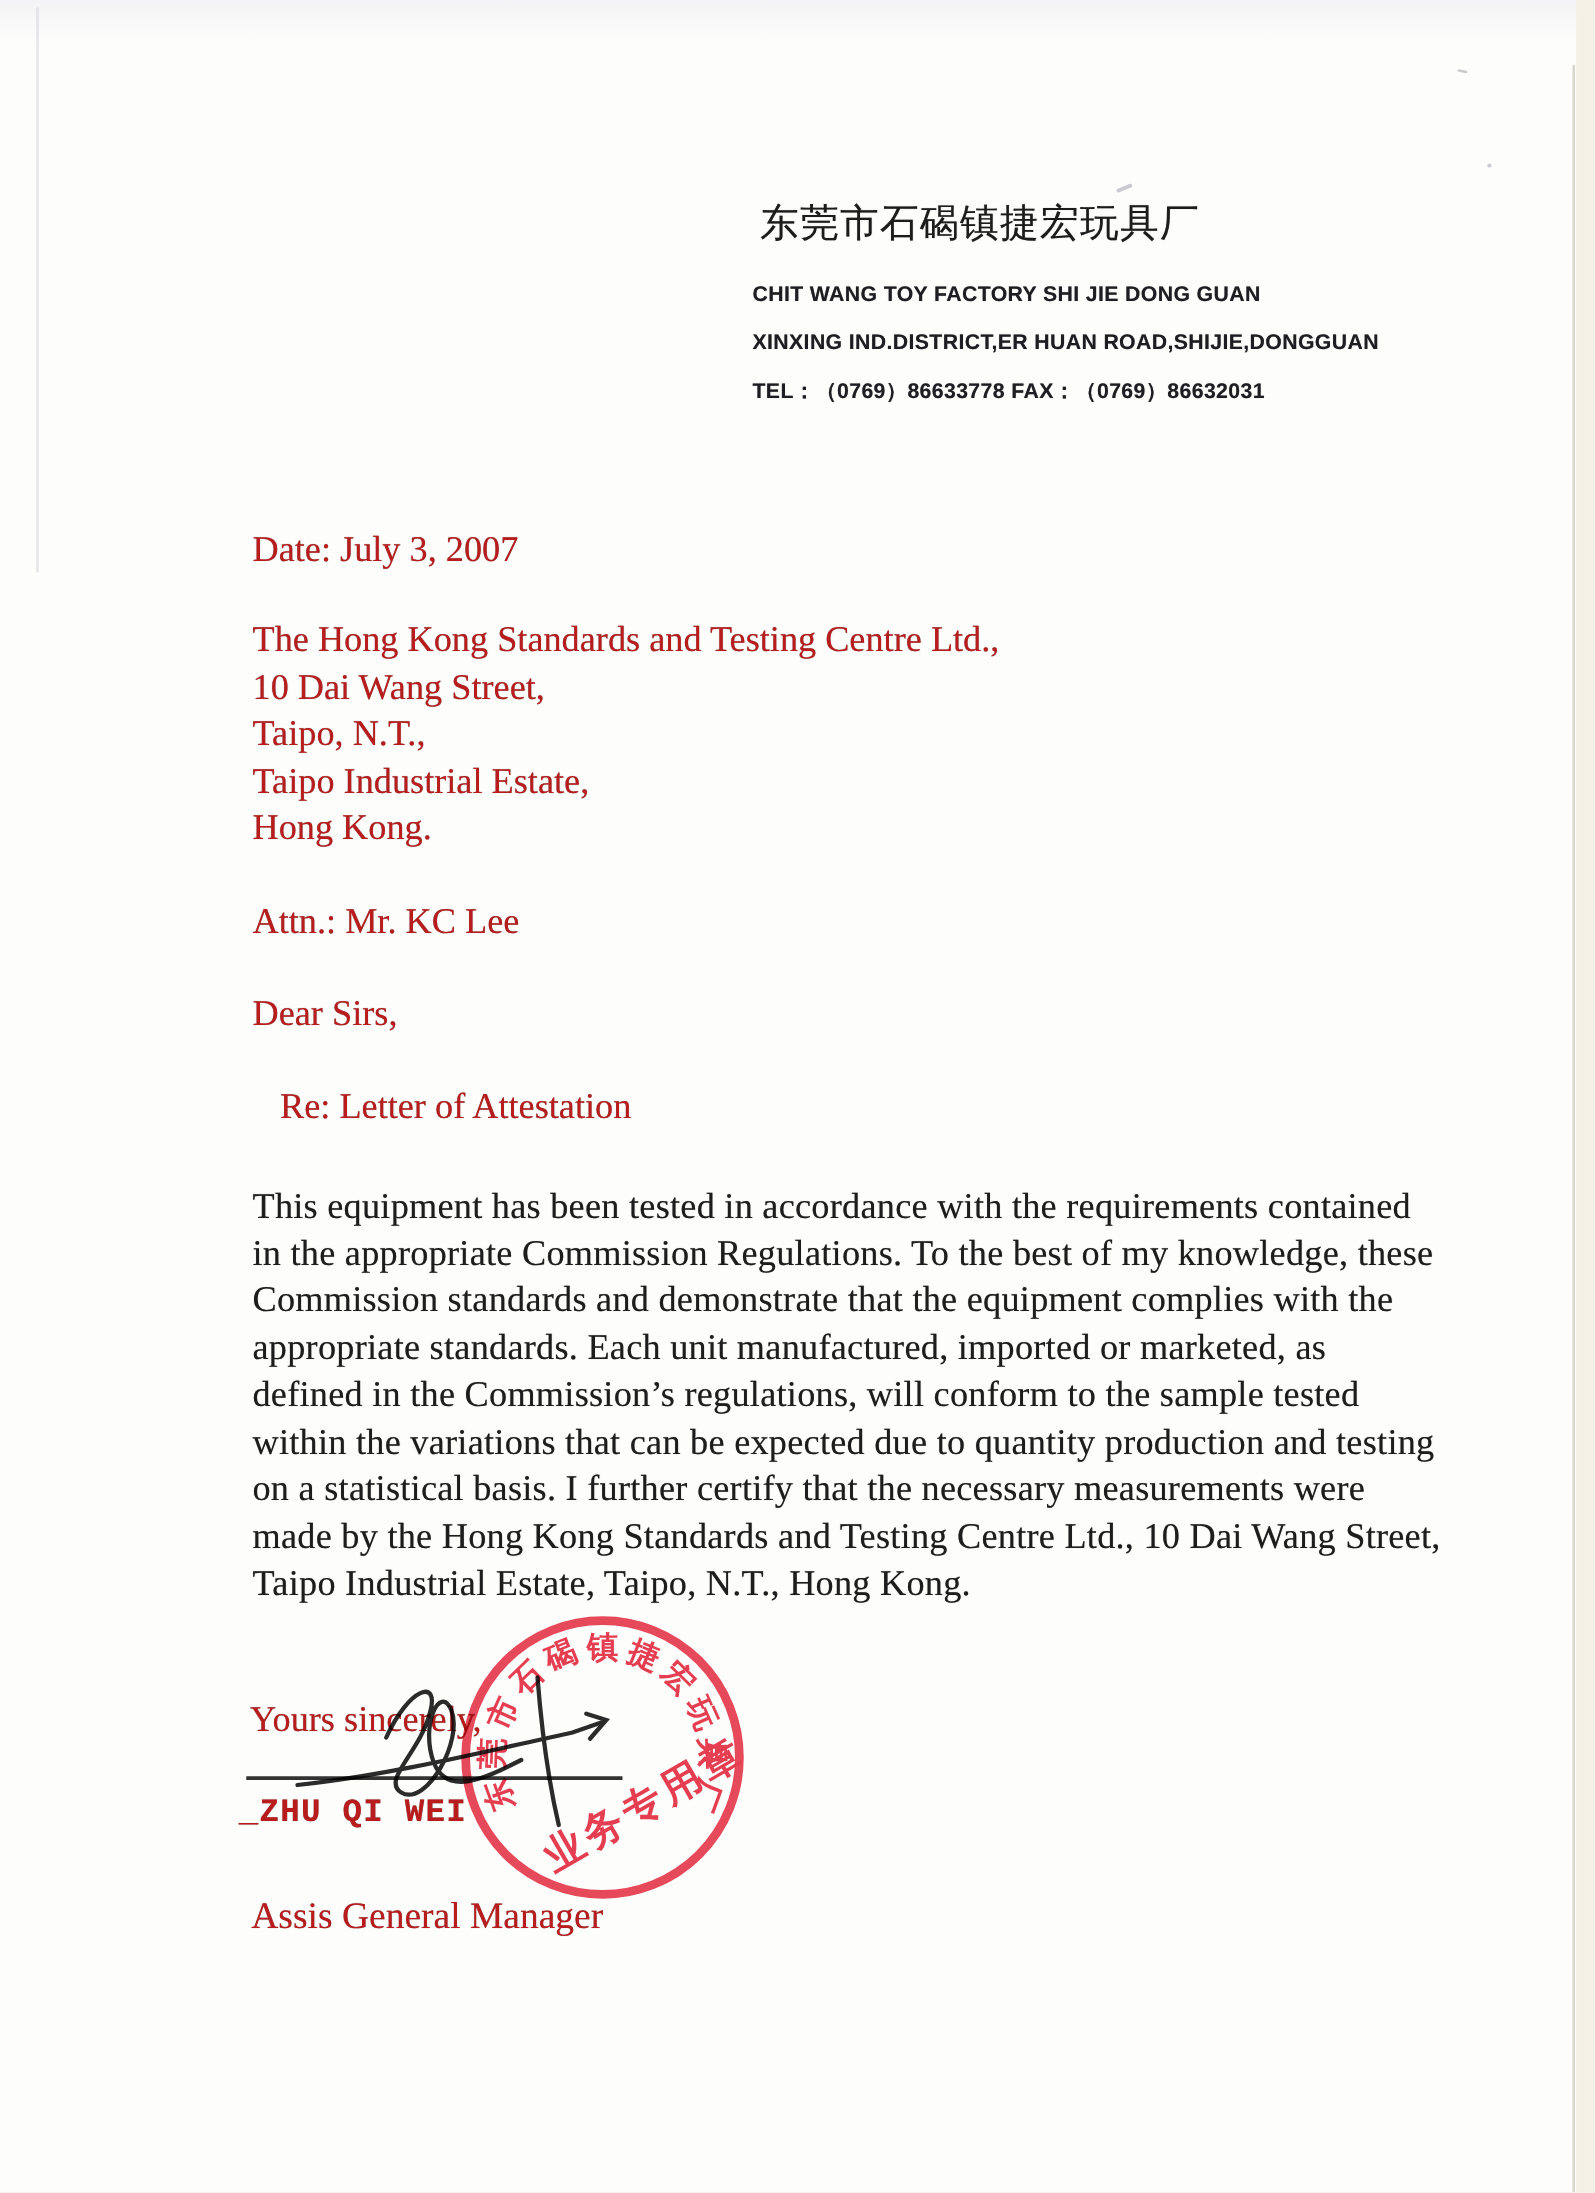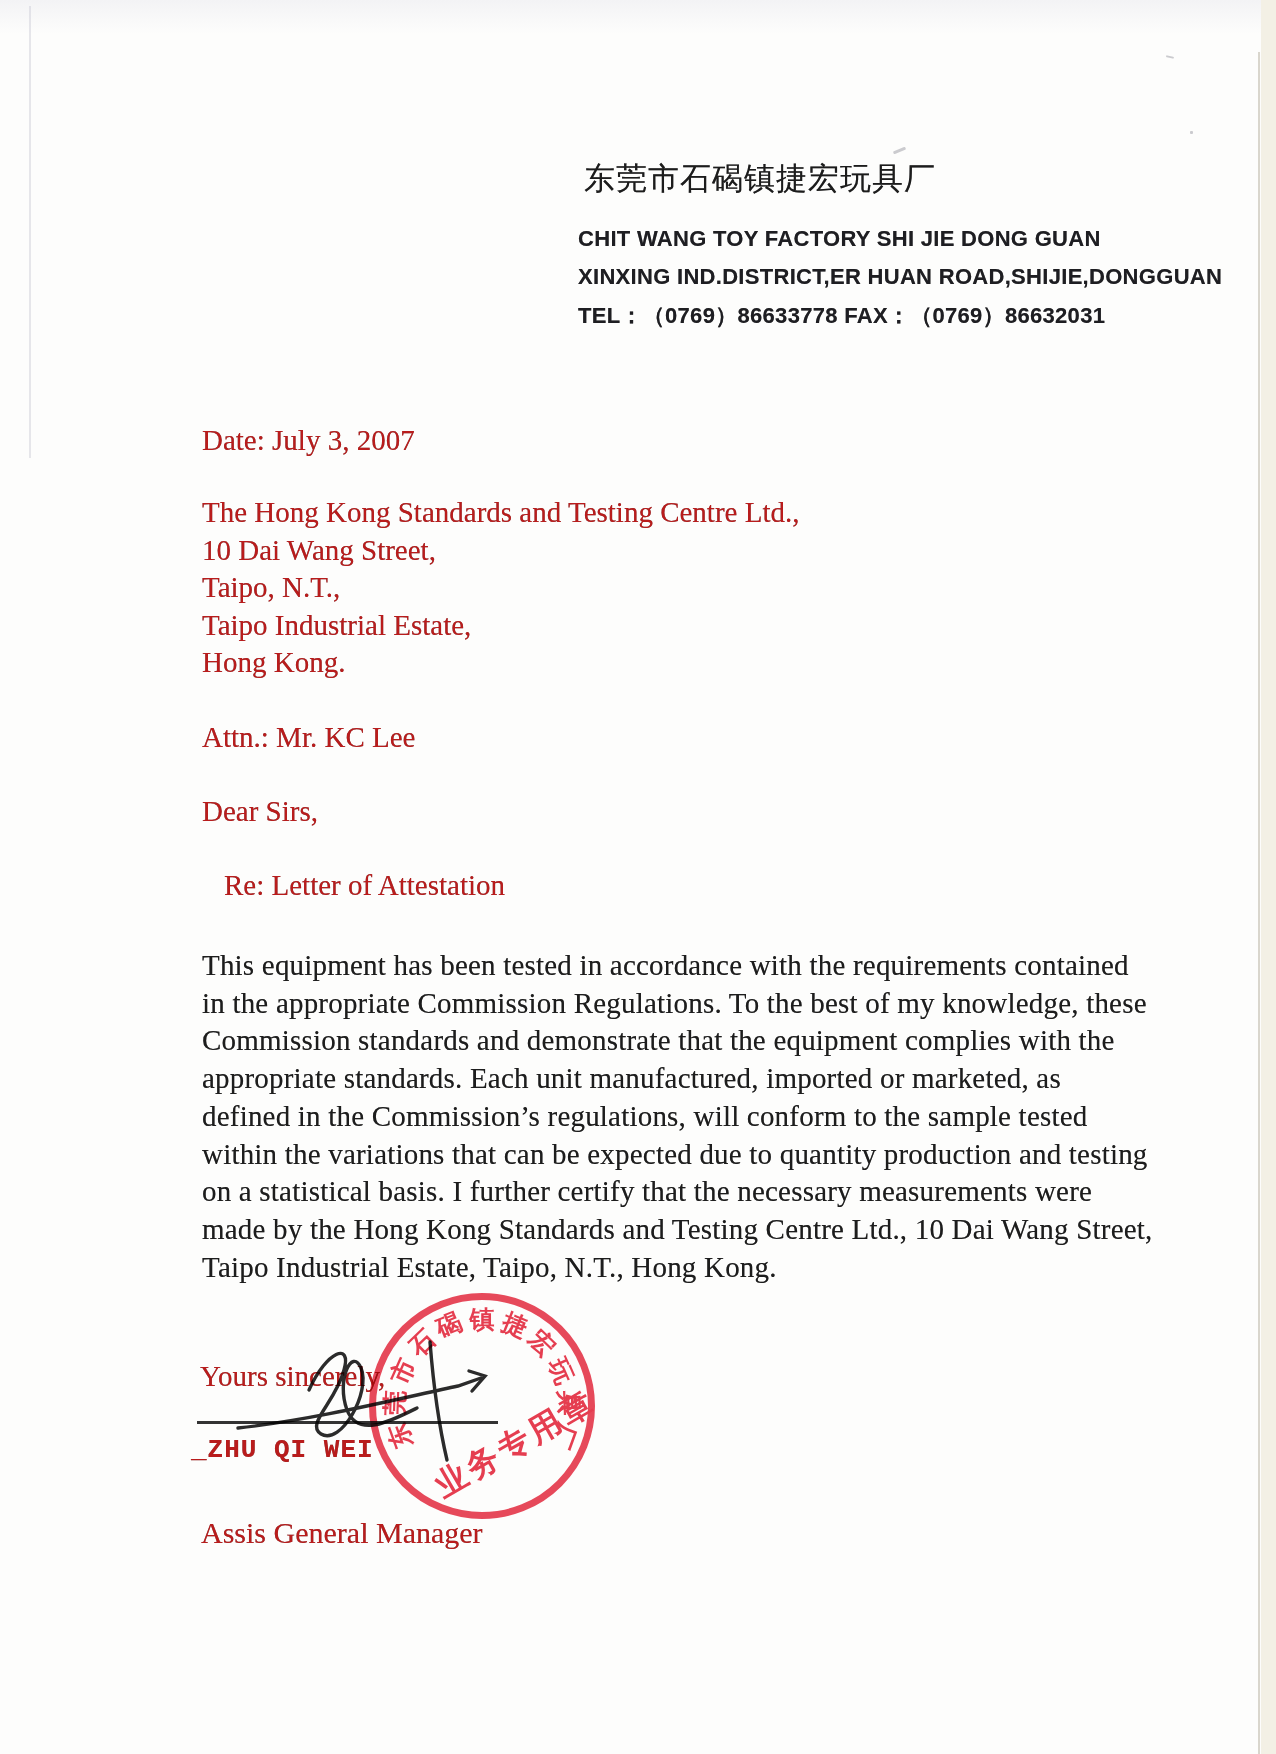--- a/index.html
+++ b/index.html
@@ -15,26 +15,26 @@
     background:linear-gradient(#f3f3f5, #fdfdfc); }
   .edge-left { position:absolute; left:29px; top:6px; width:2px; height:452px;
     background:#c9c9d4; opacity:.45; }
   .edge-right-strip { position:absolute; left:1261px; top:0; width:15px; height:100%;
     background:#f3f0e5; }
   .edge-right-line { position:absolute; left:1258px; top:52px; width:2px; height:1702px;
     background:#cfccc0; opacity:.8; }
   .speck { position:absolute; background:#9a9aa2; opacity:.5; border-radius:1px; }
 
   .line { position:absolute; white-space:nowrap; color:#212121;
-    text-shadow:0 0 .6px rgba(33,33,33,.55); }
+    text-shadow:0 0 .6px rgba(33,33,33,.55);margin-left:24px; }
 
   .hdr-cn { left:584px; top:158px; font-size:31px; letter-spacing:1px;
     font-family:"Liberation Sans", sans-serif; color:#1c1c1c; }
   .hdr-en { font-family:"Liberation Sans", sans-serif; font-weight:bold;
-    font-size:22px; letter-spacing:.3px; left:578px; color:#1e1e22; }
+    font-size:17px; letter-spacing:.3px; left:578px; color:#1e1e22; }
   .hdr-en1 { top:226px; } .hdr-en2 { top:264px; } .hdr-en3 { top:301px; }
   .block { position:absolute; color:#b91c1c; font-size:29px; line-height:37.5px;
     white-space:nowrap; text-shadow:0 0 .6px rgba(33,33,33,.55); }
   .date-line { left:202px; top:422px; }
   .recipient { left:202px; top:494px; }
   .attn { left:202px; top:719px; }
   .salutation { left:202px; top:793px; }
   .subject { left:190px; top:867px;margin-left:34px; }
 
   .body-par { left:202px; top:947px; line-height:37.7px; font-weight:normal;

